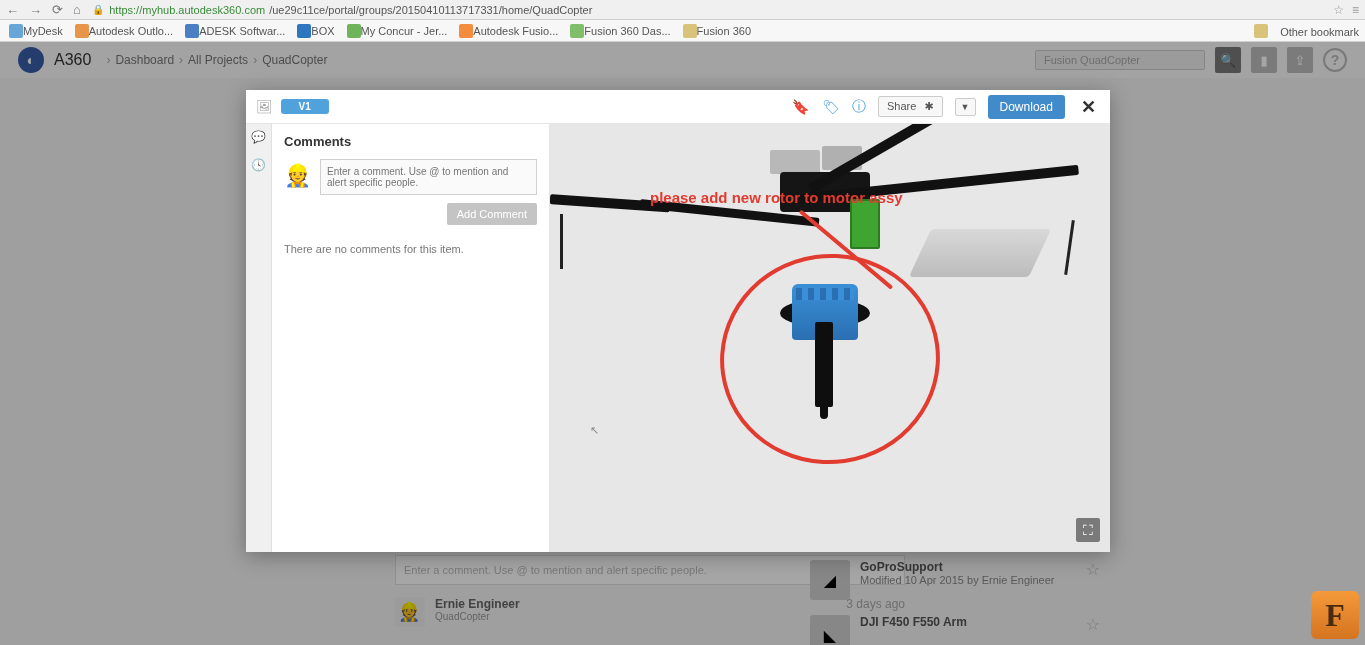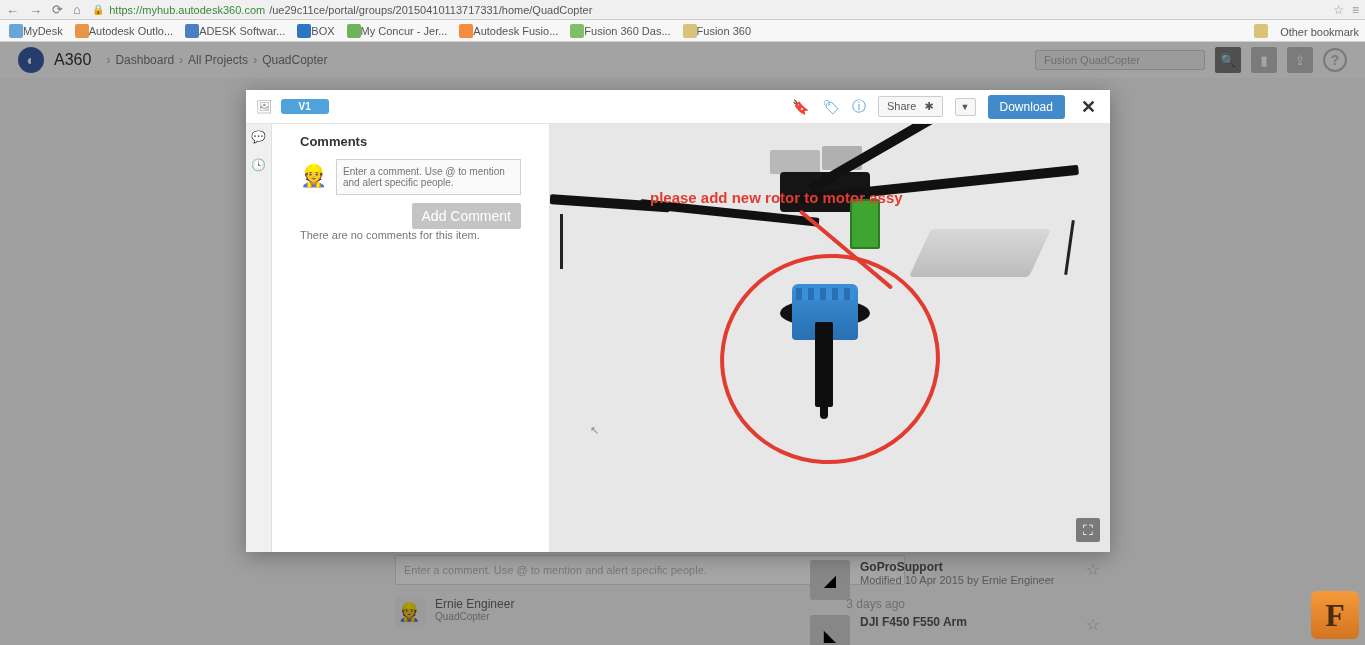--- a/index.html
+++ b/index.html
@@ -59,28 +59,28 @@
 .share-btn { border:1px solid #ccc; background:#f7f7f7; padding:3px 8px; font-size:11px; color:#555; display:flex; align-items:flex-start; gap:8px; cursor:pointer; border-radius:2px; }
 .caret-btn { border:1px solid #ccc; background:#f7f7f7; padding:3px 5px; font-size:9px; color:#555; cursor:pointer; border-radius:2px; }
 .download-btn { background:#428bca; color:#fff; padding:5px 12px; font-size:12px; border-radius:3px; cursor:pointer; border:none; }
 .close-x { font-size:18px; font-weight:bold; color:#333; cursor:pointer; padding:0 4px; }
 
 .modal-body { flex:1; display:flex; min-height:0; }
 .left-rail { width:26px; background:#f0f0f0; border-right:1px solid #e0e0e0; display:flex; flex-direction:column; align-items:center; padding-top:6px; gap:14px; }
 .rail-icon{font-size:12px;color:#888;}
 .rail-icon.active{color:#4fa2db;}
 
-.comments-panel { width:278px; border-right:1px solid #e5e5e5; padding:10px 28px; display:flex; flex-direction:column; }
+.comments-panel { width:278px; border-right:1px solid #e5e5e5; padding:10px 12px; display:flex; flex-direction:column; }
 .comments-hd { font-size:13px; font-weight:bold; color:#333; margin-bottom:10px; }
 .add-row { display:flex; gap:8px; }
 .avatar-med{width:28px;height:34px;display:flex;align-items:center;justify-content:center;font-size:22px;}
 .comment-ta { flex:1; border:1px solid #d0d0d0; background:#fafafa; font-size:10px; color:#bbb; padding:6px; height:36px; resize:none; }
 .add-btn-row { display:flex; justify-content:flex-end; margin-top:8px; }
-.add-btn { background:#c4c4c4; color:#fff; font-size:14px; padding:5px 10px; border:none; border-radius:2px; }
-.no-comments { font-size:11px; color:#777; margin-top:0; }
+.add-btn { background:#c4c4c4; color:#fff; font-size:11px; padding:5px 10px; border:none; border-radius:2px; }
+.no-comments { font-size:11px; color:#777; margin-top:18px; }
 
 .image-pane { flex:1; background:#e7e7e7; position:relative; overflow:hidden; }
 .drone { position:absolute; top:0; left:0; right:0; height:220px; }
 
 .arm { position:absolute; background:#111; height:10px; border-radius:2px; transform-origin:left center; }
 .arm1{ top:70px; left:250px; width:280px; transform:rotate(-6deg); }
 .arm2{ top:60px; left:260px; width:200px; transform:rotate(-30deg); }
 .arm3{ top:75px; left:90px; width:180px; transform:rotate(6deg); height:9px;}
 .arm4{ top:70px; left:0px; width:120px; transform:rotate(4deg); height:10px;}
 .center-frame{position:absolute;top:48px;left:230px;width:90px;height:40px;background:#151515;border-radius:4px;}
@@ -183,21 +183,21 @@
     <div class="hdr-btn gray">⇪</div>
     <div class="help-circle">?</div>
   </div>
 </div>
 
 <div class="bg-feed">
   <div class="bg-box">Enter a comment. Use @ to mention and alert specific people.</div>
   <div class="bg-activity">
     <div class="avatar-sm">👷</div>
     <div>
-      <div style="font-size:12px;color:#666;font-weight:normal;">Ernie Engineer</div>
+      <div style="font-size:12px;color:#666;font-weight:bold;">Ernie Engineer</div>
       <div style="font-size:10px;color:#999;">QuadCopter</div>
     </div>
     <div style="margin-left:auto;font-size:12px;color:#aaa;">3 days ago</div>
   </div>
 </div>
 <div class="bg-right-col">
   <div class="bg-item">
     <div class="thumb">◢</div>
     <div>
       <div class="bg-item-title">GoProSupport</div>

